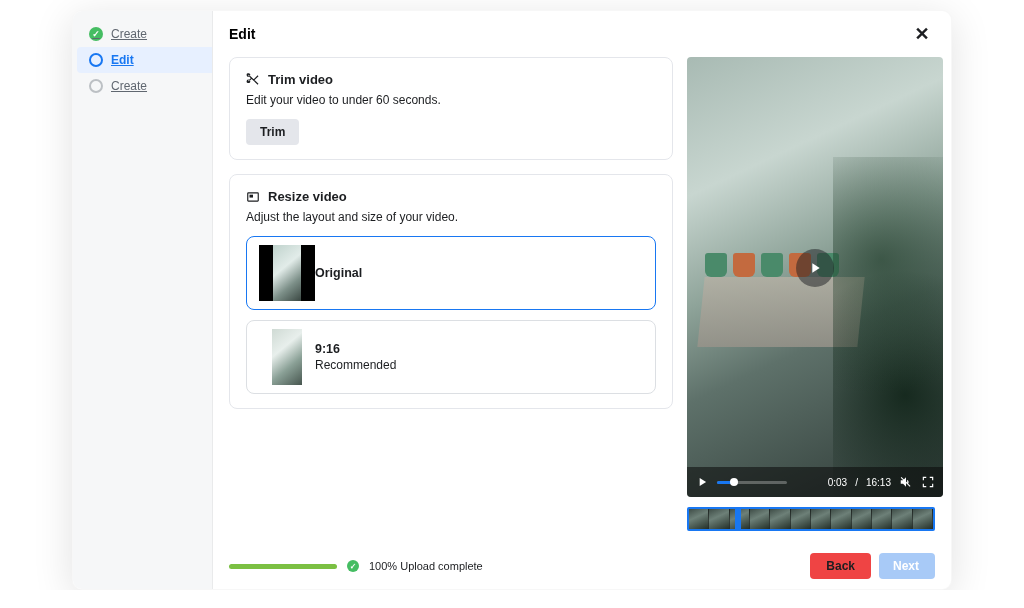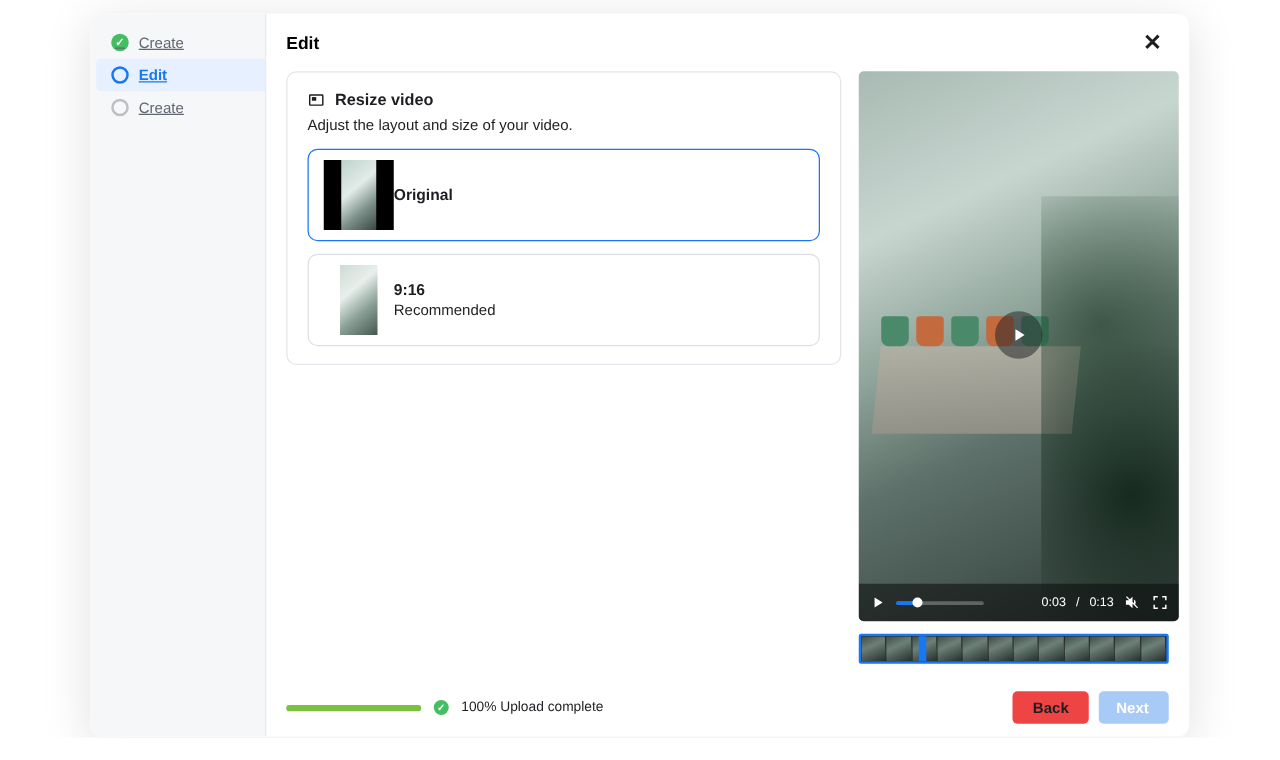--- a/index.html
+++ b/index.html
@@ -85,20 +85,32 @@
       <div class="header">
         <span>Edit</span>
         <div class="close">
           <span>✕</span>
         </div>
       </div>
 
       <div class="content-row">
         <div class="left-col">
 
+          <div class="card">
+            <div class="card-header">
+              <span class="ico">
+                <svg viewBox="0 0 24 24" width="14" height="14">
+                    <path fill="#1c1e21" d="M9.6 7.4L6.8 4.6a3 3 0 1 0-1.4 1.4l2.8 2.8-2.8 2.8a3 3 0 1 0 1.4 1.4l2.8-2.8L20 20l1.4-1.4L9.6 7.4zM5 5a1 1 0 1 1 0-2 1 1 0 0 1 0 2zm0 9a1 1 0 1 1 0-2 1 1 0 0 1 0 2zM20 4l-7.2 7.2 1.4 1.4L21.4 5.4 20 4z"></path>
+                  </svg>
+              </span>
+              <span>Trim video</span>
+            </div>
+            <div class="card-desc">Edit your video to under 60 seconds.</div>
+            <button class="trim-btn">Trim</button>
+          </div>
 
           <div class="card">
             <div class="card-header">
               <span class="ico">
                 <svg viewBox="0 0 24 24" width="14" height="14">
                     <rect x="3" y="5" width="18" height="14" rx="1" fill="none" stroke="#1c1e21" stroke-width="2"></rect>
                     <rect x="6" y="8" width="6" height="5" fill="#1c1e21"></rect>
                   </svg>
               </span>
               <span>Resize video</span>
@@ -149,21 +161,21 @@
                     <path d="M8 5v14l11-7z"></path>
                   </svg>
               </span>
               <div class="progress-wrap">
                 <div class="fill"></div>
                   <div class="knob"></div>
               </div>
               <div class="flexspace"></div>
               <span>0:03</span>
                 <span> / </span>
-                <span>0:13</span>
+                <span>16:13</span>
               <span class="ctrl-btn">
                 <svg viewBox="0 0 24 24" width="14" height="14" fill="#fff">
                     <path d="M16.5 12A4.5 4.5 0 0 0 14 8v8a4.5 4.5 0 0 0 2.5-4zM3 9v6h4l5 5V4L7 9H3zm16.7 9.7L4.3 3.3 3 4.6 18.4 20l1.3-1.3z"></path>
                   </svg>
               </span>
               <span class="ctrl-btn">
                 <svg viewBox="0 0 24 24" width="14" height="14" fill="#fff">
                     <path d="M3 3h6v2H5v4H3V3zm12 0h6v6h-2V5h-4V3zM3 15h2v4h4v2H3v-6zm16 0h2v6h-6v-2h4v-4z"></path>
                   </svg>
               </span>

